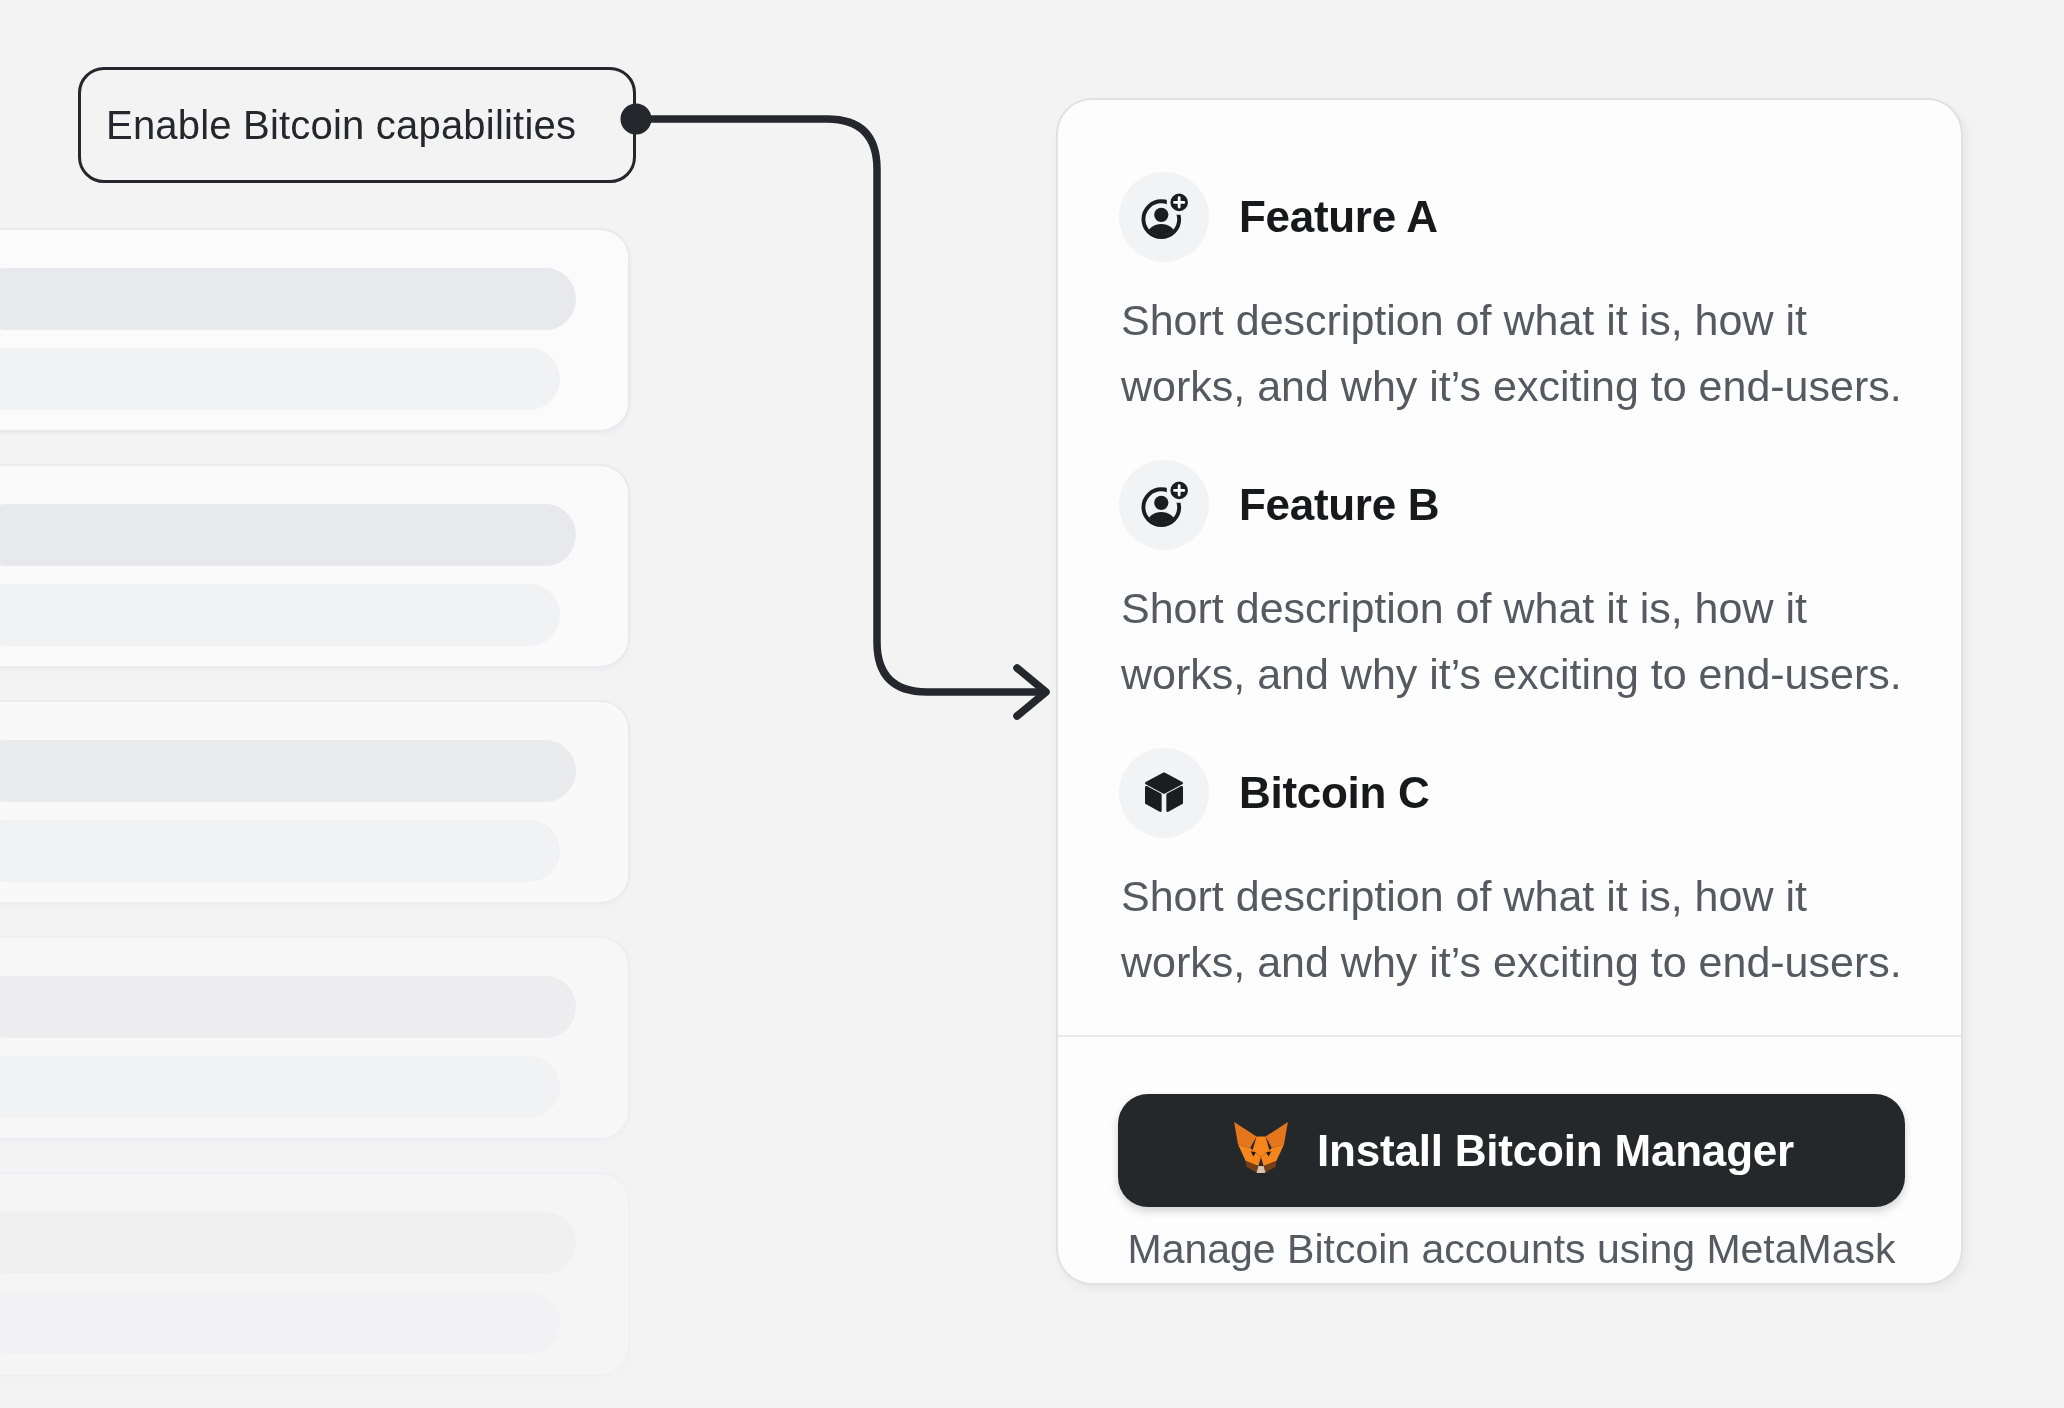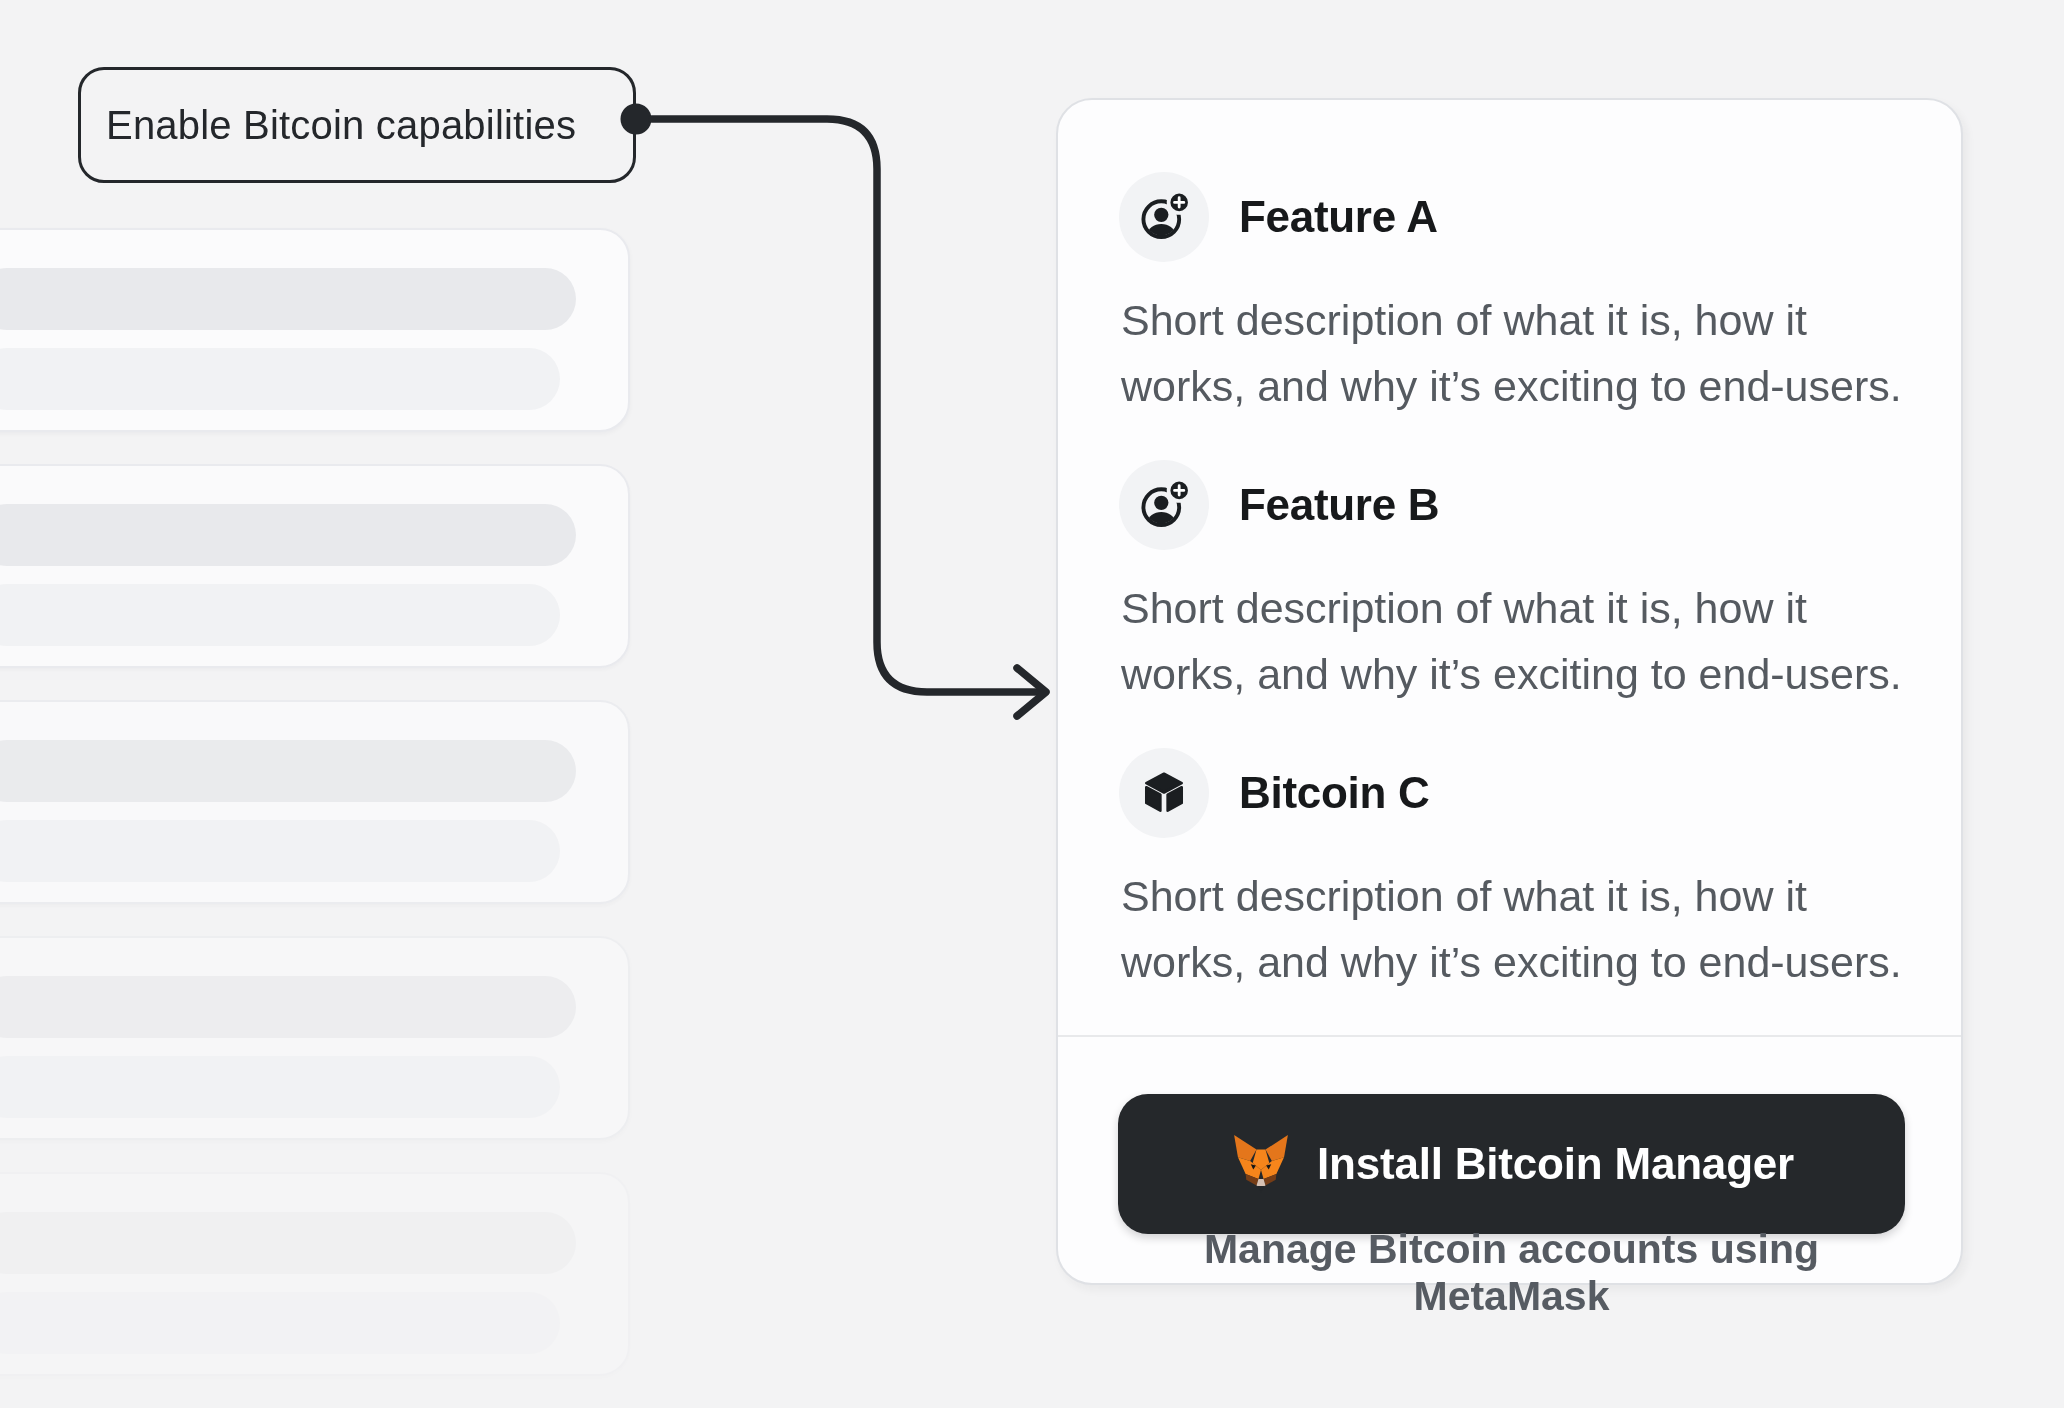--- a/index.html
+++ b/index.html
@@ -58,32 +58,32 @@
     margin:0;font-size:44px;font-weight:700;color:#17191b;letter-spacing:-.3px;
   }
   .fdesc{margin:25px 0 0 2px;}
   .dline{
     display:block;font-size:43px;line-height:66px;font-weight:400;color:#555a60;
   }
 
   .divider{position:absolute;left:0;top:935px;width:100%;height:0;border-top:2px solid #e8e9eb;}
 
   .install{
-    position:absolute;left:60px;top:994px;width:787px;height:140px;
+    position:absolute;left:60px;top:994px;width:787px;height:113px;
     background:#25282b;border:none;border-radius:30px;cursor:pointer;
     display:flex;align-items:center;justify-content:center;gap:24px;
     box-shadow:0 4px 8px rgba(20,22,25,.18);
   }
   .install span{
     color:#ffffff;font-size:44px;font-weight:700;letter-spacing:-.2px;white-space:nowrap;
     font-family:"Liberation Sans", sans-serif;
   }
   .caption{
     position:absolute;left:60px;top:1126px;width:787px;text-align:center;
-    font-size:41px;font-weight:700;color:#565b62;
+    font-size:41px;font-weight:400;color:#565b62;
   }
 </style>
 </head>
 <body>
 
 <div class="canvas">
 
   <div class="callout">
     <span>Enable Bitcoin capabilities</span>
   </div>

